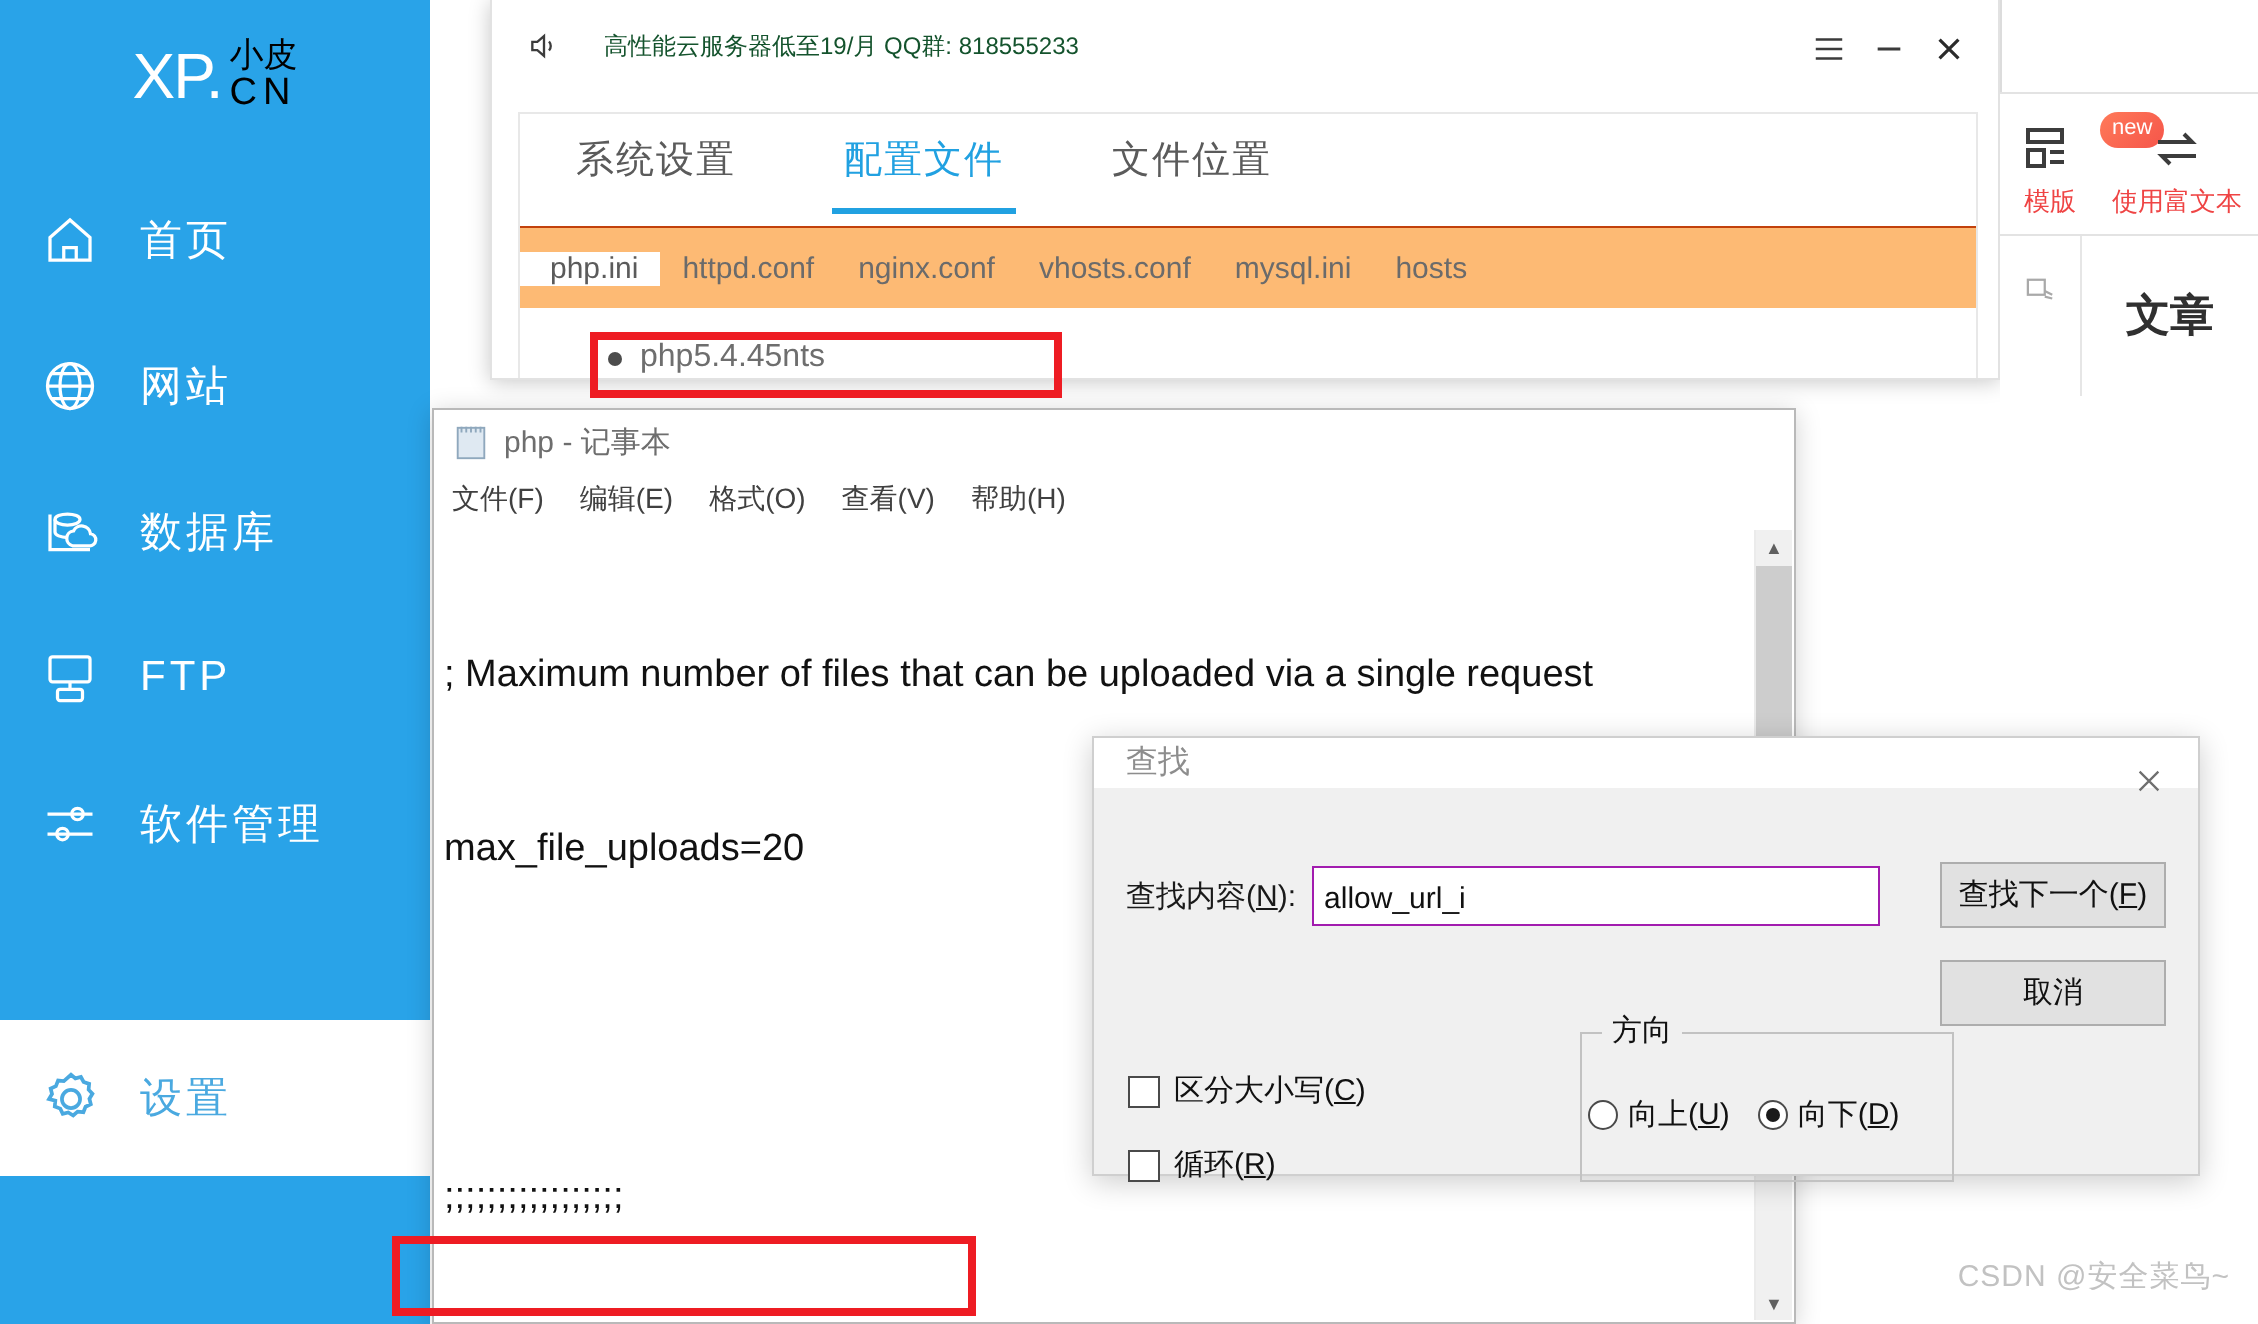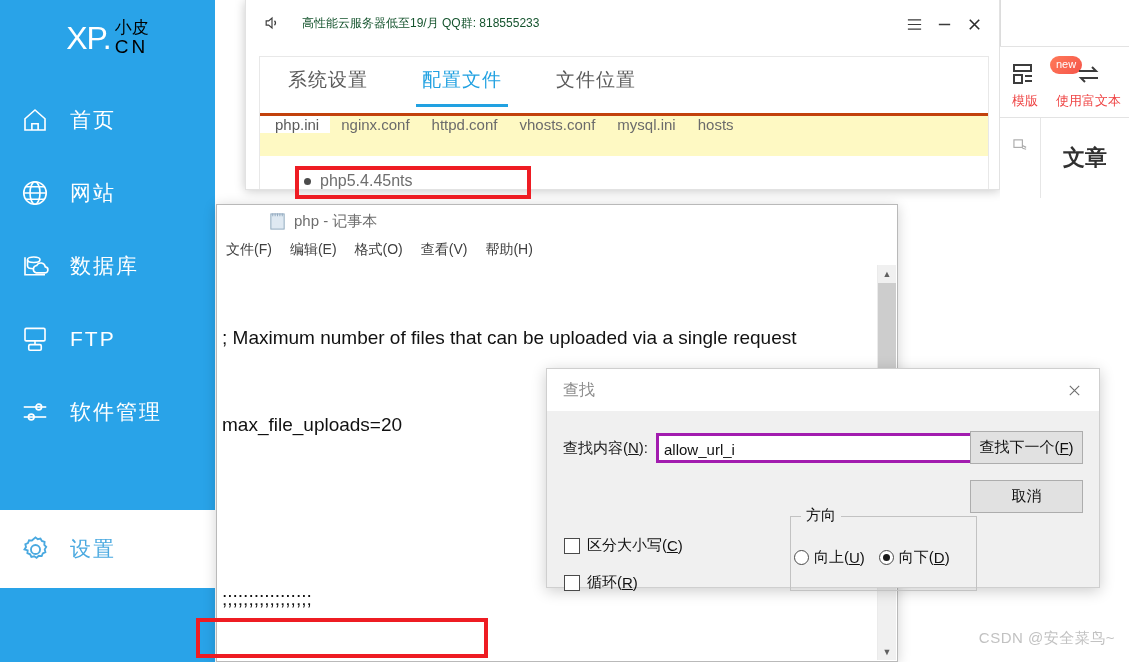--- a/index.html
+++ b/index.html
@@ -86,22 +86,22 @@
   .mtab{
     position:relative;font-size:19px;color:#5b5b5b;margin-right:54px;
     padding-bottom:10px;letter-spacing:1px;
   }
   .mtab.active{color:#21a1e1;}
   .mtab.active::after{
     content:"";position:absolute;left:-6px;right:-6px;bottom:-4px;height:3px;
     background:#21a1e1;
   }
   #subtabs{
-    height:40px;background:#fef9c3;display:flex;align-items:flex-start;
-    border-top:3px solid #c2410c;
+    height:40px;background:#fdba74;display:flex;align-items:center;
+    border-top:1px solid #c2410c;
   }
   .stab{
     display:flex;align-items:center;padding:0 11px;
     font-size:15px;color:#6b6b6b;
   }
   .stab:first-child{padding-left:15px;}
   .stab.active{background:#ffffff;color:#5b5b5b;}
   #filelist{
     padding:16px 0 0 44px;
   }
@@ -146,21 +146,21 @@
      align-items:flex-start;justify-content:center;padding-top:20px;}
   #rp-doc .rcol{flex:1;display:flex;align-items:center;justify-content:center;}
   #rp-doc .rcol .t{font-size:22px;font-weight:bold;color:#303030;}
 
   
   #notepad{
     position:absolute;left:216px;top:204px;width:682px;height:458px;
     background:#ffffff;border:1px solid #b9b9b9;box-sizing:border-box;
     box-shadow:0 2px 12px rgba(0,0,0,0.18);
   }
-  #np-title{height:32px;display:flex;align-items:center;padding-left:9px;margin-left:42px;}
+  #np-title{height:32px;display:flex;align-items:center;padding-left:9px;}
   #np-title .npicon{width:19px;height:19px;margin-right:7px;flex:0 0 19px;}
   #np-title .nptxt{font-size:15px;color:#6e6e6e;}
   #np-menu{
     height:26px;display:flex;align-items:center;padding-left:9px;gap:18px;
     font-size:14px;color:#404040;
   }
   #np-text{
     position:absolute;left:1px;right:19px;top:60px;bottom:1px;
     background:#fff;overflow:hidden;
     font-size:19px;color:#111;line-height:29px;
@@ -179,33 +179,33 @@
     align-items:center;justify-content:center;color:#606060;font-size:9px;
   }
 
   
   #finddlg{
     position:absolute;left:546px;top:368px;width:554px;height:220px;
     background:#f0f0f0;border:1px solid #cfcfcf;box-sizing:border-box;
     box-shadow:0 3px 14px rgba(0,0,0,0.2);
   }
   #fd-title{
-    height:42px;background:#ffffff;display:flex;align-items:center;
+    height:25px;background:#ffffff;display:flex;align-items:center;
     padding:0 0 0 16px;position:relative;
   }
   #fd-title .t{font-size:16px;color:#8d8d8d;}
   #fd-close{
     position:absolute;right:8px;top:6px;width:34px;height:30px;
     display:flex;align-items:center;justify-content:center;color:#6f6f6f;font-size:18px;
   }
   #fd-body{position:absolute;left:0;right:0;top:42px;bottom:0;background:#f0f0f0;}
   #fd-row1{position:absolute;left:16px;top:22px;display:flex;align-items:center;}
   #fd-row1 .lab{font-size:15px;color:#1a1a1a;margin-right:8px;}
   #fd-input{
-    width:346px;height:30px;background:#fff;border:3px solid #a21caf;
+    width:284px;height:30px;background:#fff;border:1px solid #a21caf;
     box-sizing:border-box;font-size:15px;color:#111;
     padding:2px 0 0 5px;display:flex;align-items:center;
   }
   .fd-btn{
     position:absolute;width:113px;height:33px;background:#e1e1e1;
     border:1px solid #adadad;box-sizing:border-box;
     display:flex;align-items:center;justify-content:center;
     font-size:15px;color:#101010;
   }
   #fd-btn-next{right:16px;top:20px;}
@@ -354,22 +354,22 @@
 
   <div id="xpwin-body">
     <div id="maintabs">
       <span class="mtab">系统设置</span>
       <span class="mtab active">配置文件</span>
       <span class="mtab">文件位置</span>
     </div>
 
     <div id="subtabs">
       <span class="stab active">php.ini</span>
+      <span class="stab">httpd.conf</span>
       <span class="stab">nginx.conf</span>
-      <span class="stab">httpd.conf</span>
       <span class="stab">vhosts.conf</span>
       <span class="stab">mysql.ini</span>
       <span class="stab">hosts</span>
     </div>
 
     <div id="filelist">
       <div class="fitem">
         <span class="dot"></span>
         <span>php5.4.45nts</span>
       </div>

